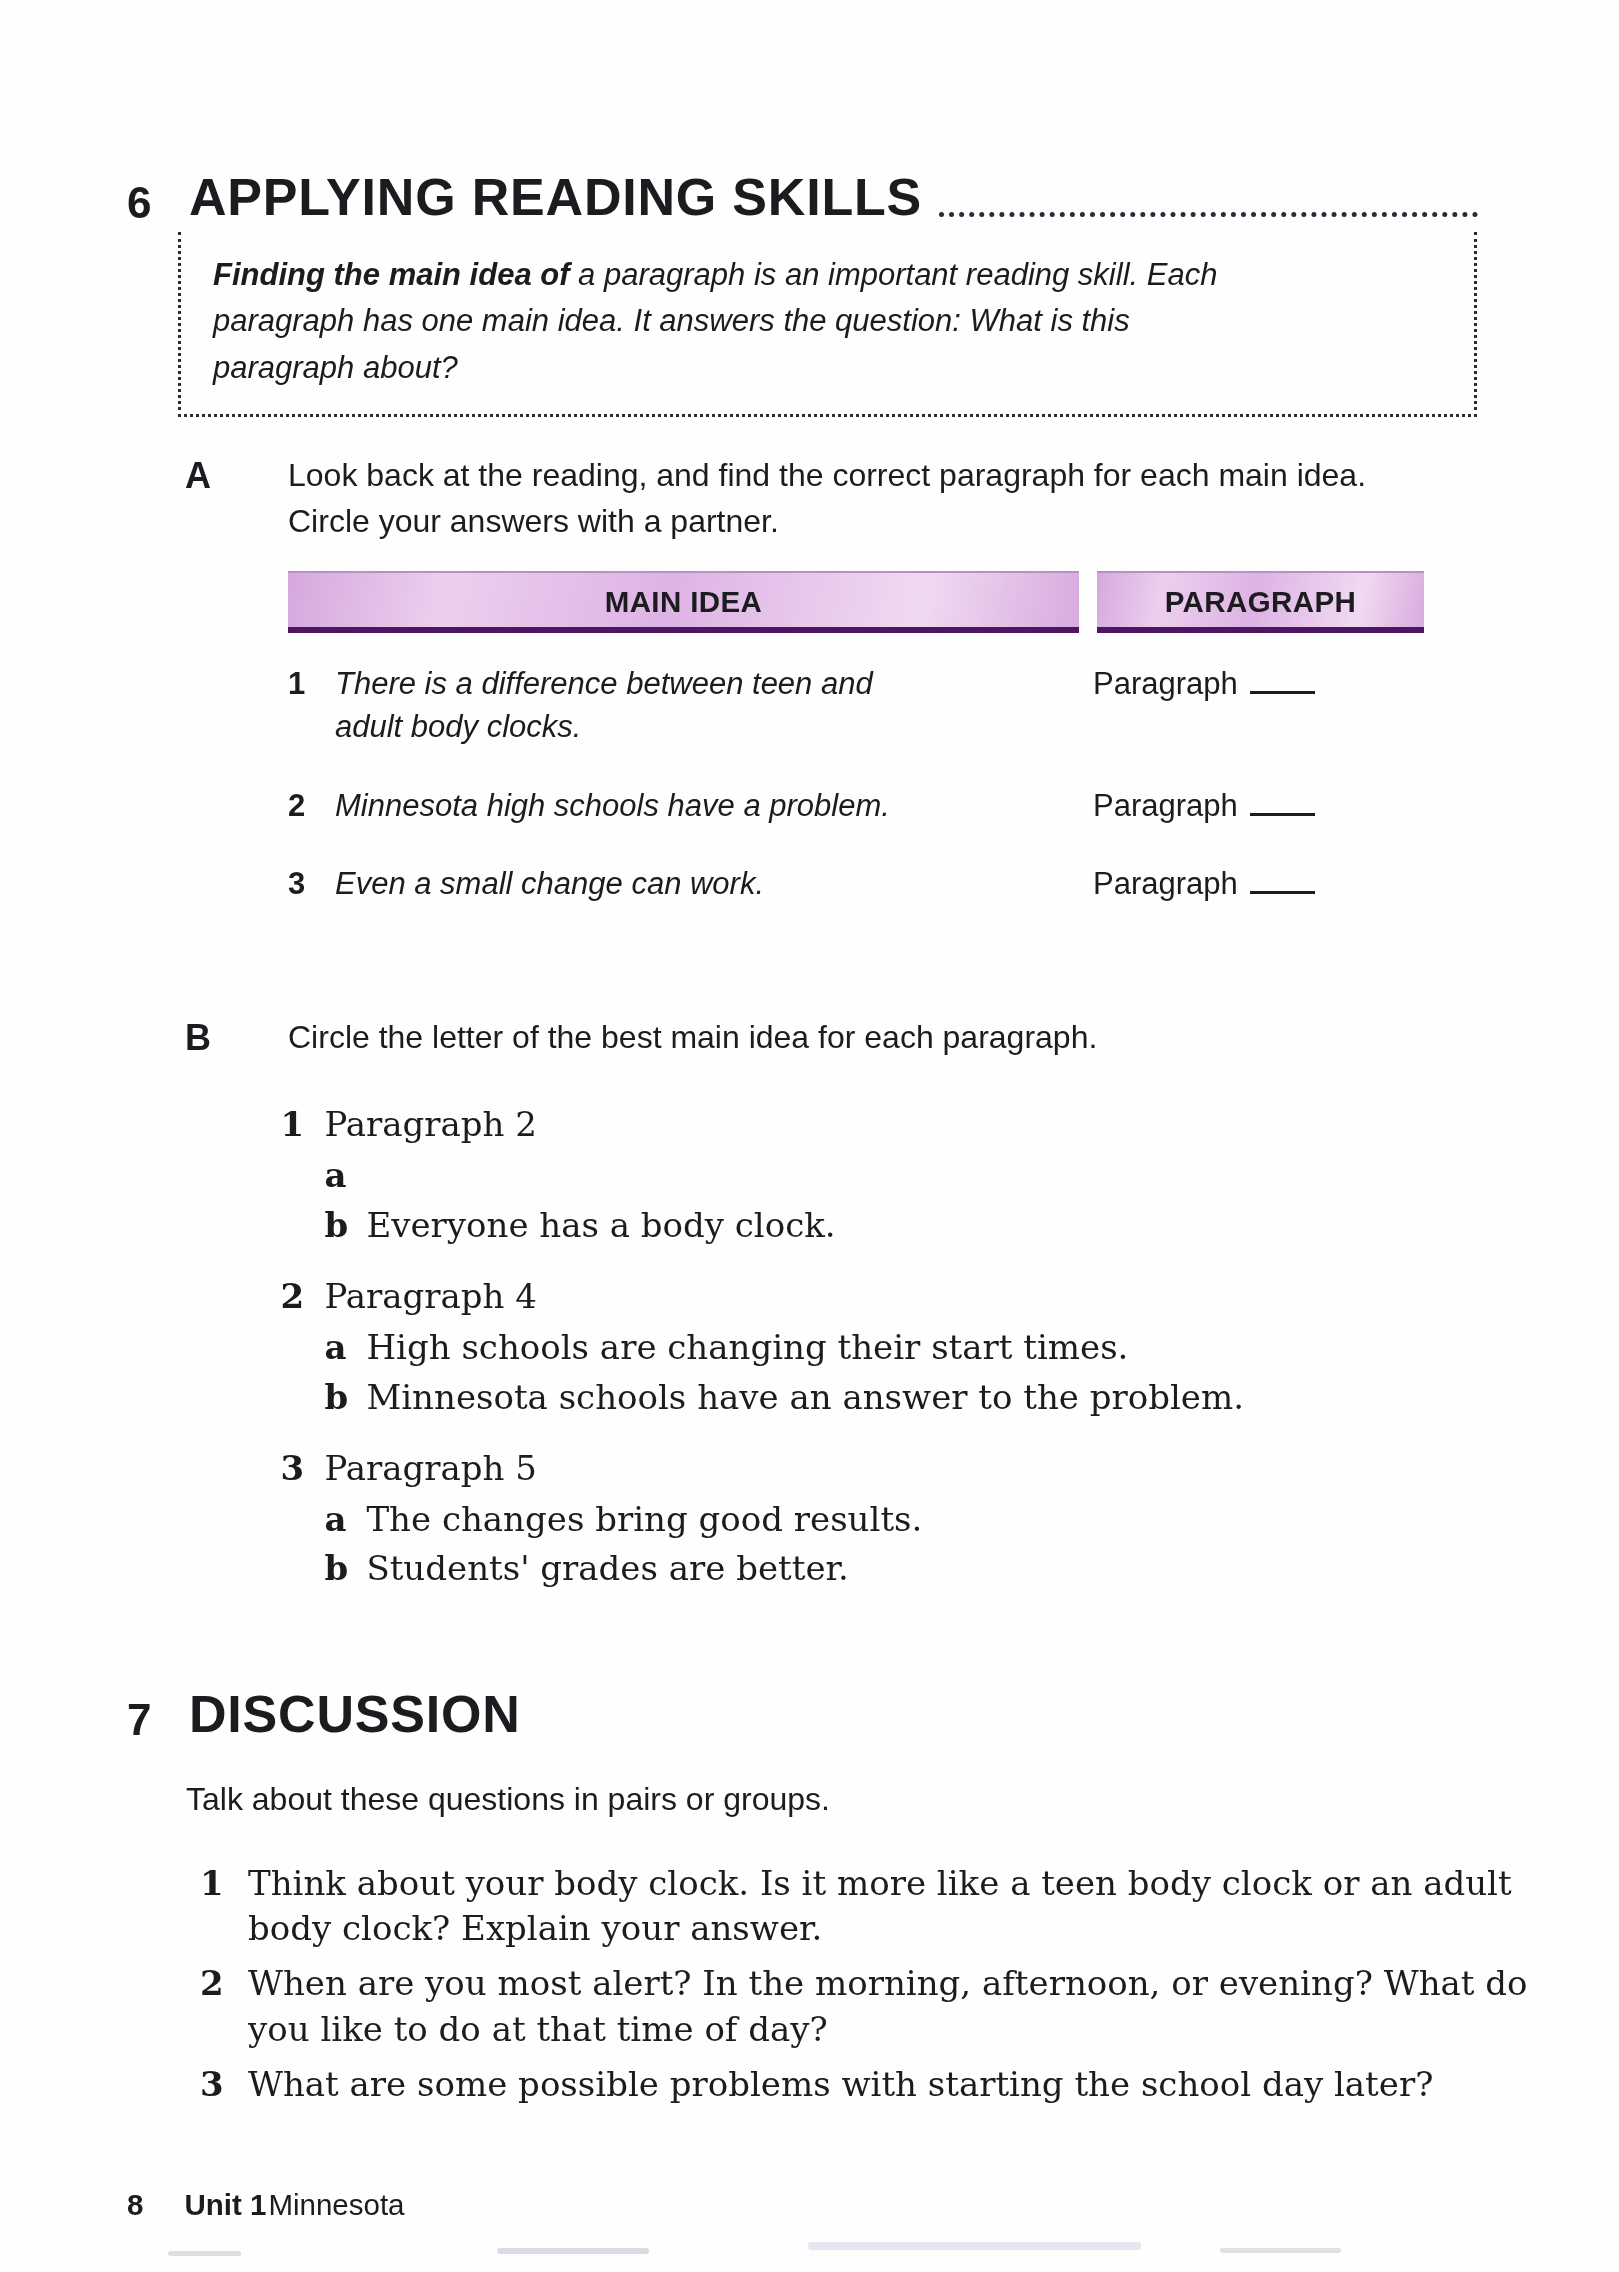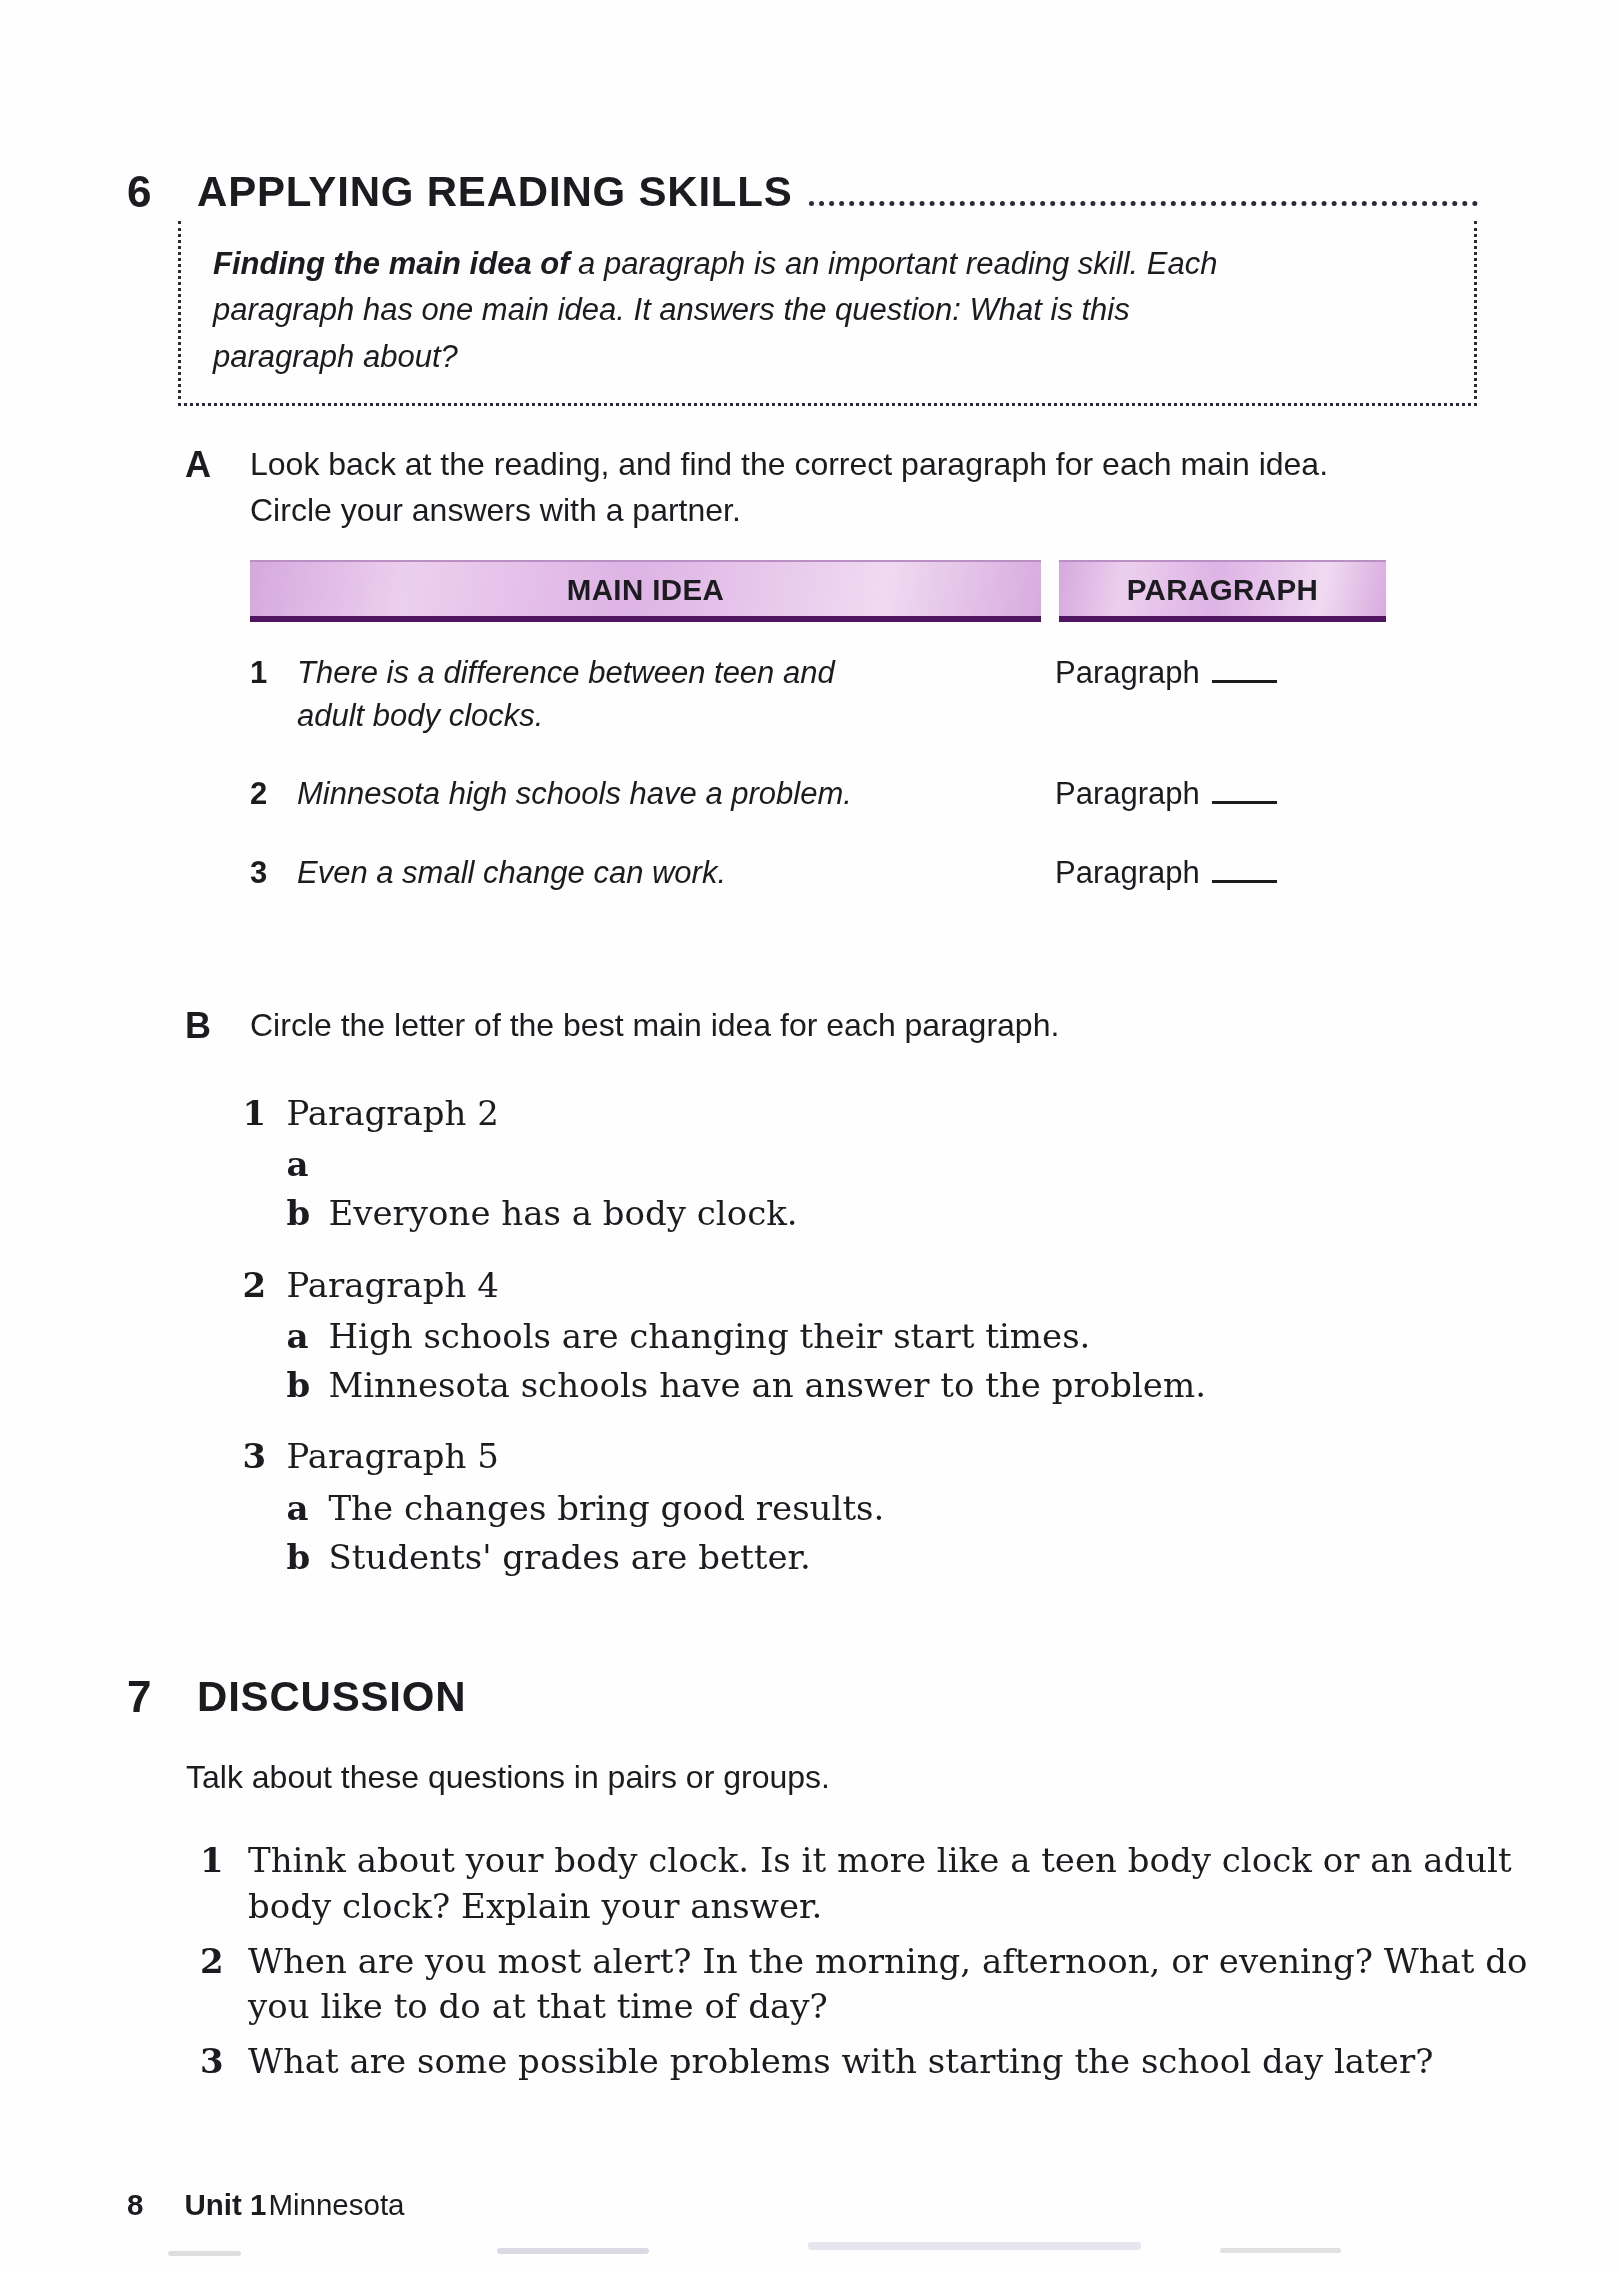--- a/index.html
+++ b/index.html
@@ -16,41 +16,41 @@
   .content { padding: 168px 36px 0 127px; }
 
   
   .sec-header { display: flex; align-items: flex-end; }
   .sec6-header { margin-right: 106px; }
   .sec-num {
     width: 62px; font-size: 44px; font-weight: 800;
     line-height: 1.1; flex: 0 0 auto;
   }
   .sec-title {
-    font-size: 42px; font-weight: 700; letter-spacing: 0.8px;
-    line-height: 1.15; white-space: nowrap; margin-left: 8px;
+    font-size: 52px; font-weight: 700; letter-spacing: 0.8px;
+    line-height: 1.15; white-space: nowrap;
   }
   .leader { flex: 1 1 auto; border-bottom: 5.3px dotted #2a2a38; margin: 0 0 10.6px 16.7px; height: 0; }
 
   
   .skill-box {
     margin-left: 51px; margin-top: 4.5px; width: 1299px;
     border: 3.8px dotted #2a2a38; border-top: none;
     padding: 19.7px 32px 23px 32px;
   }
   .skill-text { font-size: 31px; font-style: italic; line-height: 1.5; }
   .skill-line { display: block; }
   .skill-lead { font-weight: 700; }
 
   
   .exercise { display: flex; margin-left: 58px; }
   .ex-a { margin-top: 36px; }
   .ex-b { margin-top: 74px; }
   .ex-letter { width: 65px; flex: 0 0 auto; font-size: 36px; font-weight: 800; line-height: 1.28; }
-  .ex-body { flex: 1 1 auto; }
+  .ex-body { flex: 1 1 auto; margin-left: 38px; }
   .instr { font-size: 32px; line-height: 1.42; }
 
   
   .mi-table { margin-top: 27px; width: 1136px; }
   .thead { display: flex; gap: 18px; }
   .th {
     background: linear-gradient(100deg, #d6a8de 0%, #eccfee 20%, #deb3e5 48%, #f0daf1 80%, #d8abdf 100%);
     border-top: 2.3px solid #b98fc4;
     border-bottom: 6.8px solid #4f1560;
     font-size: 29.5px; font-weight: 800; text-align: center;

